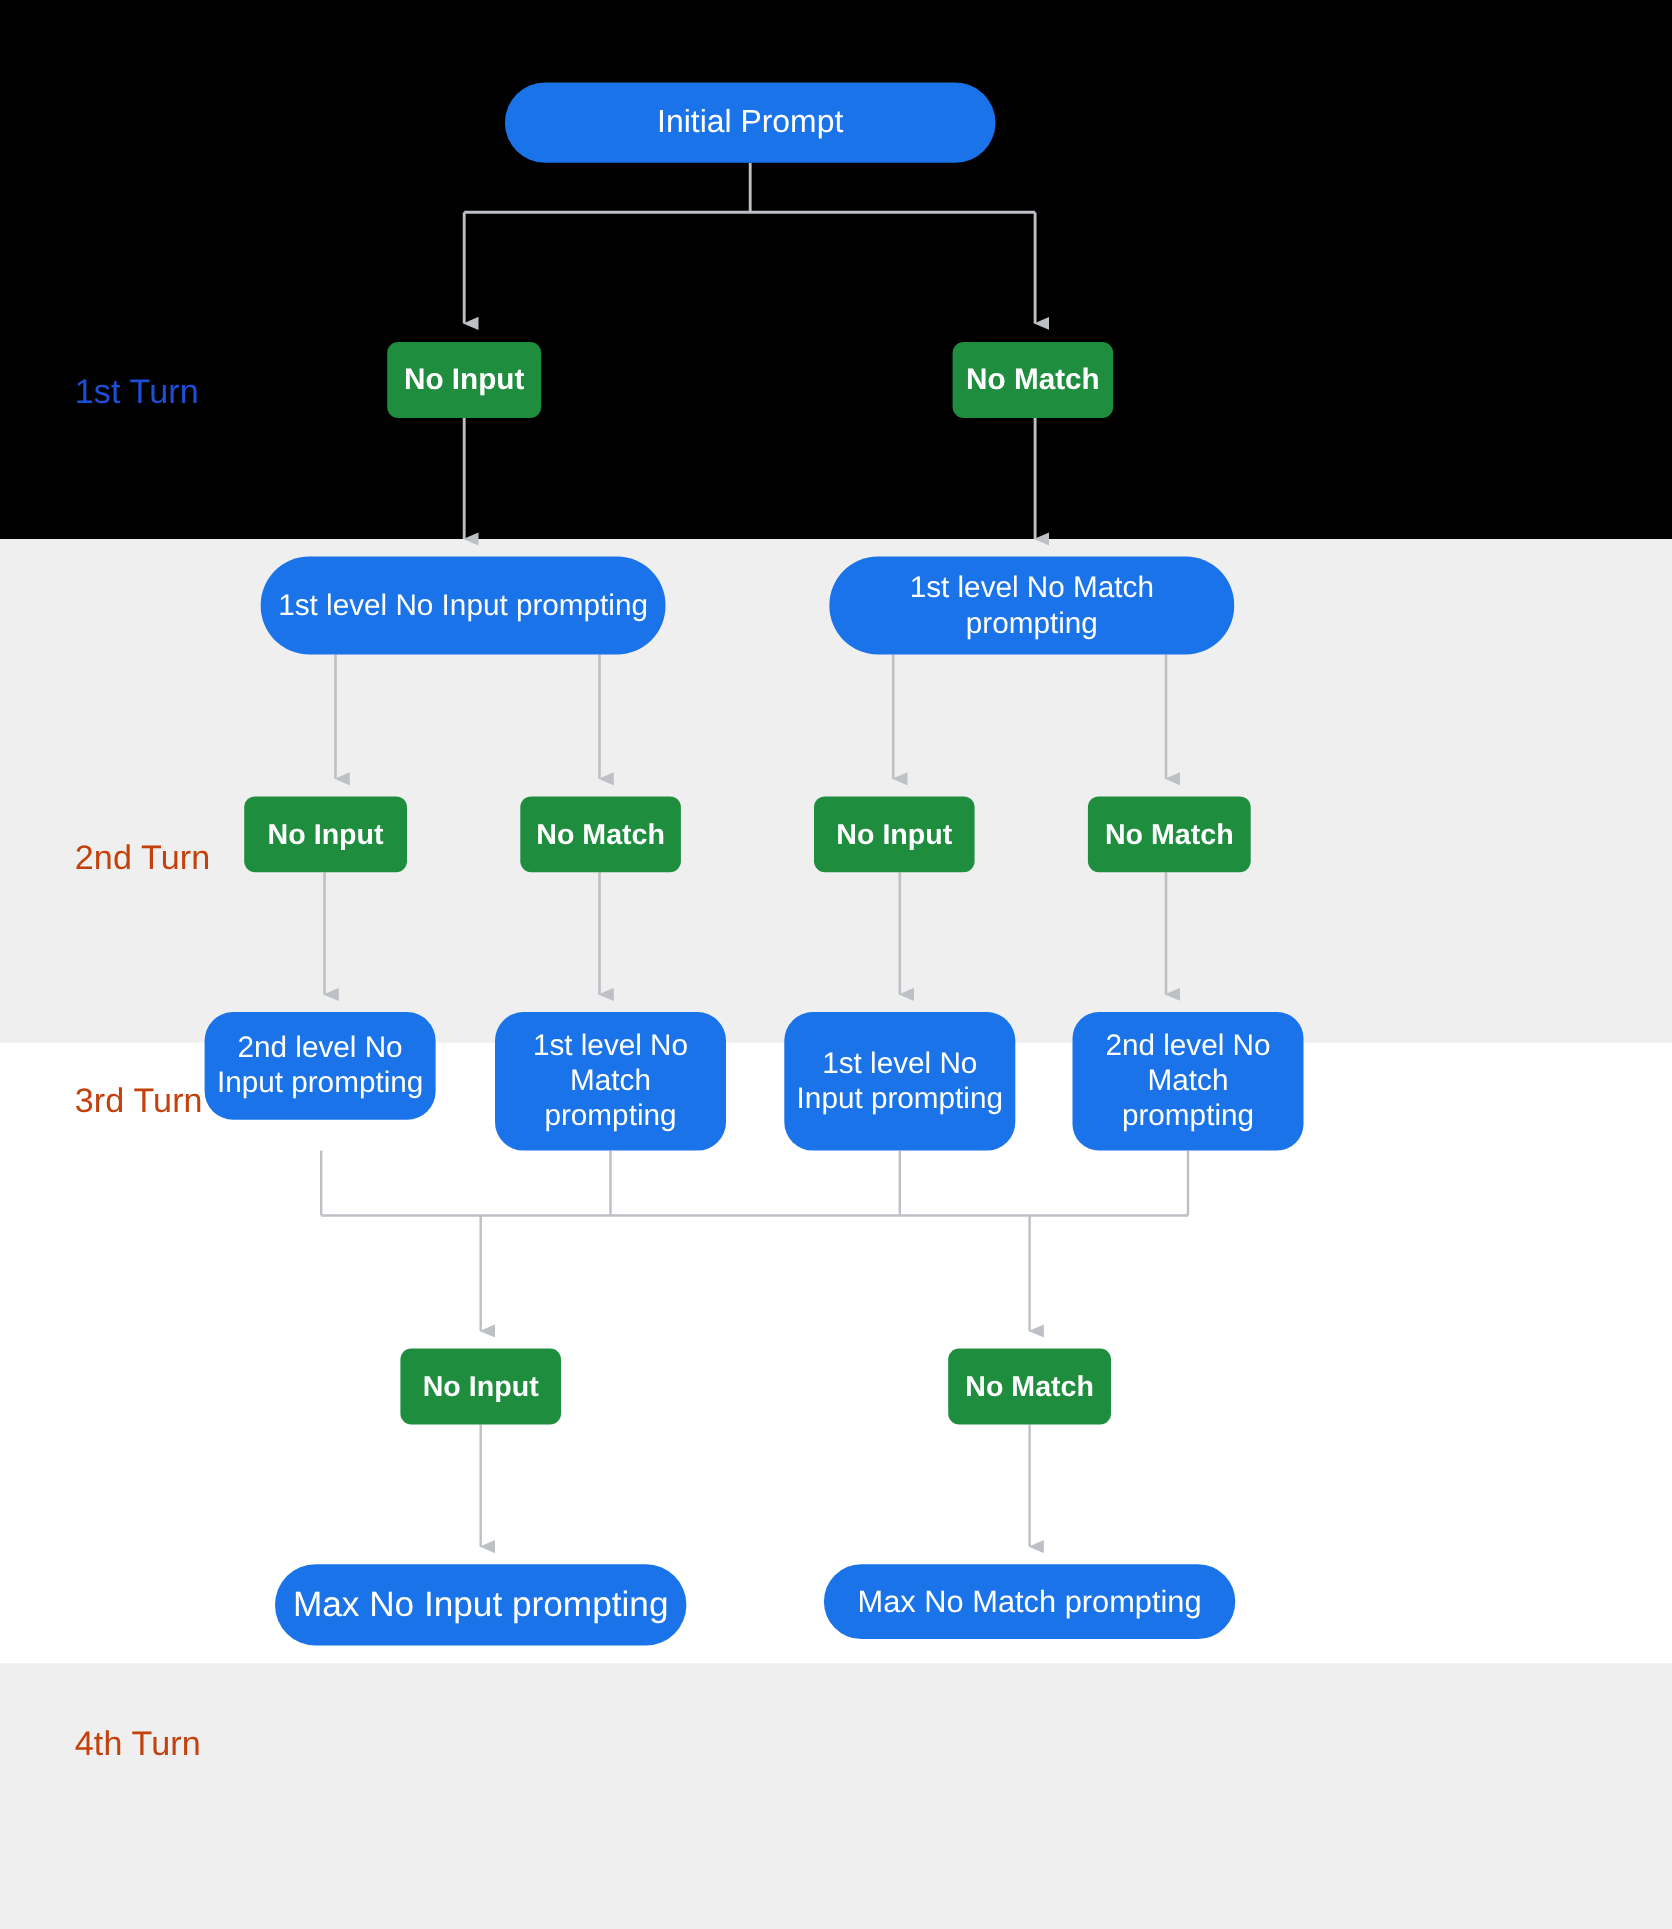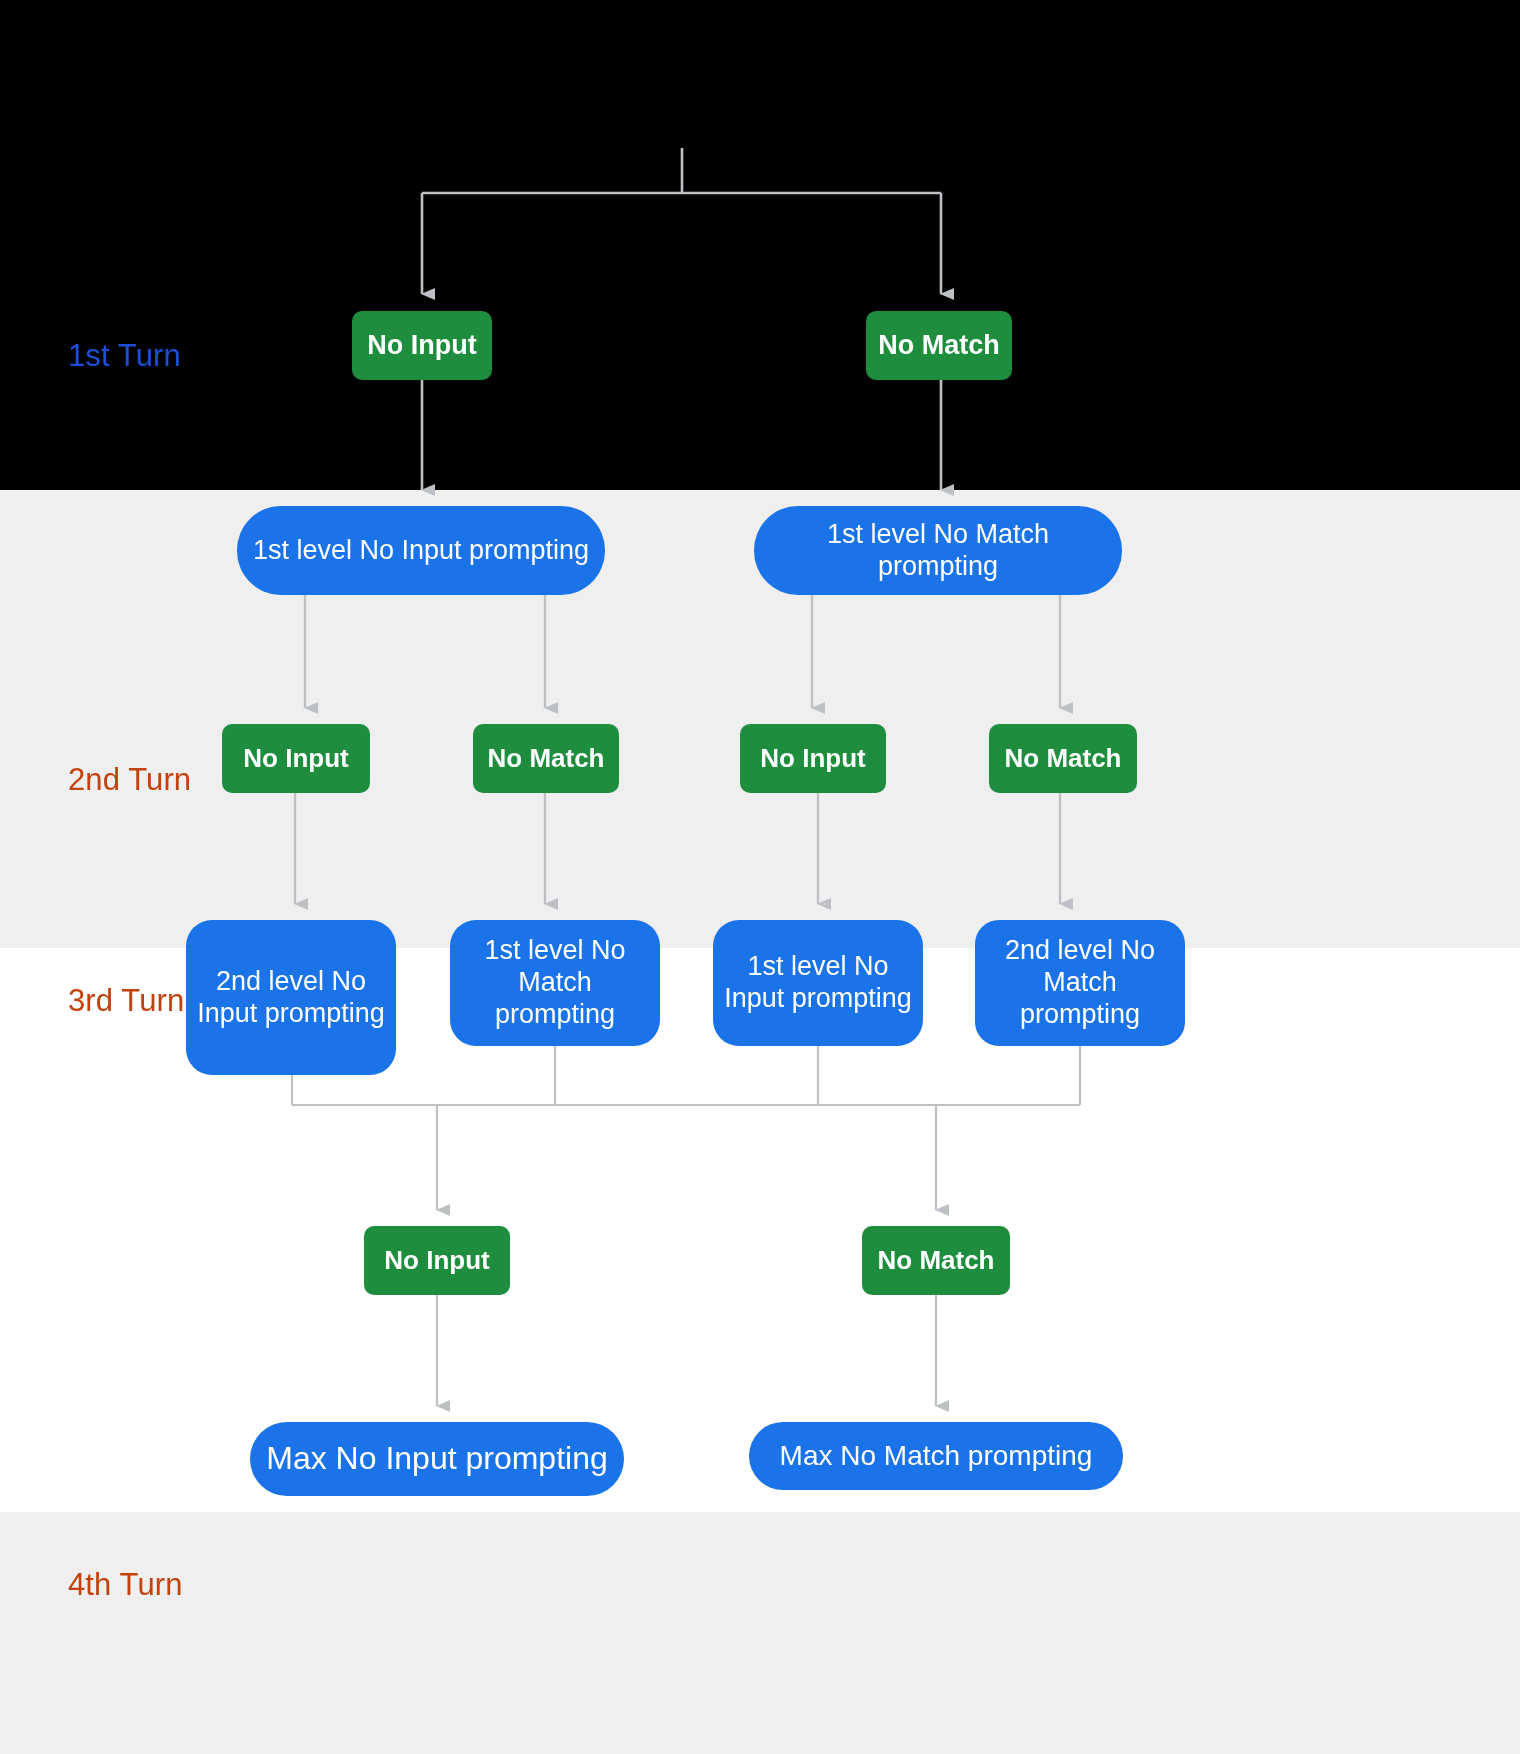--- a/index.html
+++ b/index.html
@@ -59,21 +59,21 @@
   #node-t1-no-match{left:866px;top:311px;width:146px;height:69px;font-size:27px;}
 
   #node-t2-ni-prompt{left:237px;top:506px;width:368px;height:89px;font-size:27px;}
   #node-t2-nm-prompt{left:754px;top:506px;width:368px;height:89px;font-size:27px;}
 
   #node-t2-no-input-a{left:222px;top:724px;width:148px;height:69px;font-size:26px;}
   #node-t2-no-match-a{left:473px;top:724px;width:146px;height:69px;font-size:26px;}
   #node-t2-no-input-b{left:740px;top:724px;width:146px;height:69px;font-size:26px;}
   #node-t2-no-match-b{left:989px;top:724px;width:148px;height:69px;font-size:26px;}
 
-  #node-t3-p1{left:186px;top:920px;width:210px;height:155px;font-size:27px;}
+  #node-t3-p1{left:186px;top:920px;width:210px;height:98px;font-size:27px;}
   #node-t3-p2{left:450px;top:920px;width:210px;height:126px;font-size:27px;}
   #node-t3-p3{left:713px;top:920px;width:210px;height:126px;font-size:27px;}
   #node-t3-p4{left:975px;top:920px;width:210px;height:126px;font-size:27px;border-radius:24px;}
 
   #node-t3-no-input{left:364px;top:1226px;width:146px;height:69px;font-size:26px;}
   #node-t3-no-match{left:862px;top:1226px;width:148px;height:69px;font-size:26px;}
 
   #node-t4-max-ni{left:250px;top:1422px;width:374px;height:74px;font-size:32px;}
   #node-t4-max-nm{left:749px;top:1422px;width:374px;height:68px;font-size:28px;}
 </style>
@@ -129,20 +129,23 @@
       <path d="M437,1295 L437,1406" marker-end="url(#ah)"></path>
       <path d="M936,1295 L936,1406" marker-end="url(#ah)"></path>
     </g>
   </svg>
 
   <div class="turn-label" id="turn-label-1">1st Turn</div>
   <div class="turn-label" id="turn-label-2">2nd Turn</div>
   <div class="turn-label" id="turn-label-3">3rd Turn</div>
   <div class="turn-label" id="turn-label-4">4th Turn</div>
 
+  <div class="node blue pill" id="node-initial-prompt">
+    <span class="lbl">Initial Prompt</span>
+  </div>
 
   <div class="node green round-sm" id="node-t1-no-input">
     <span class="lbl">No Input</span>
   </div>
   <div class="node green round-sm" id="node-t1-no-match">
     <span class="lbl">No Match</span>
   </div>
 
   <div class="node blue pill" id="node-t2-ni-prompt">
     <span class="lbl">1st level No Input prompting</span>

